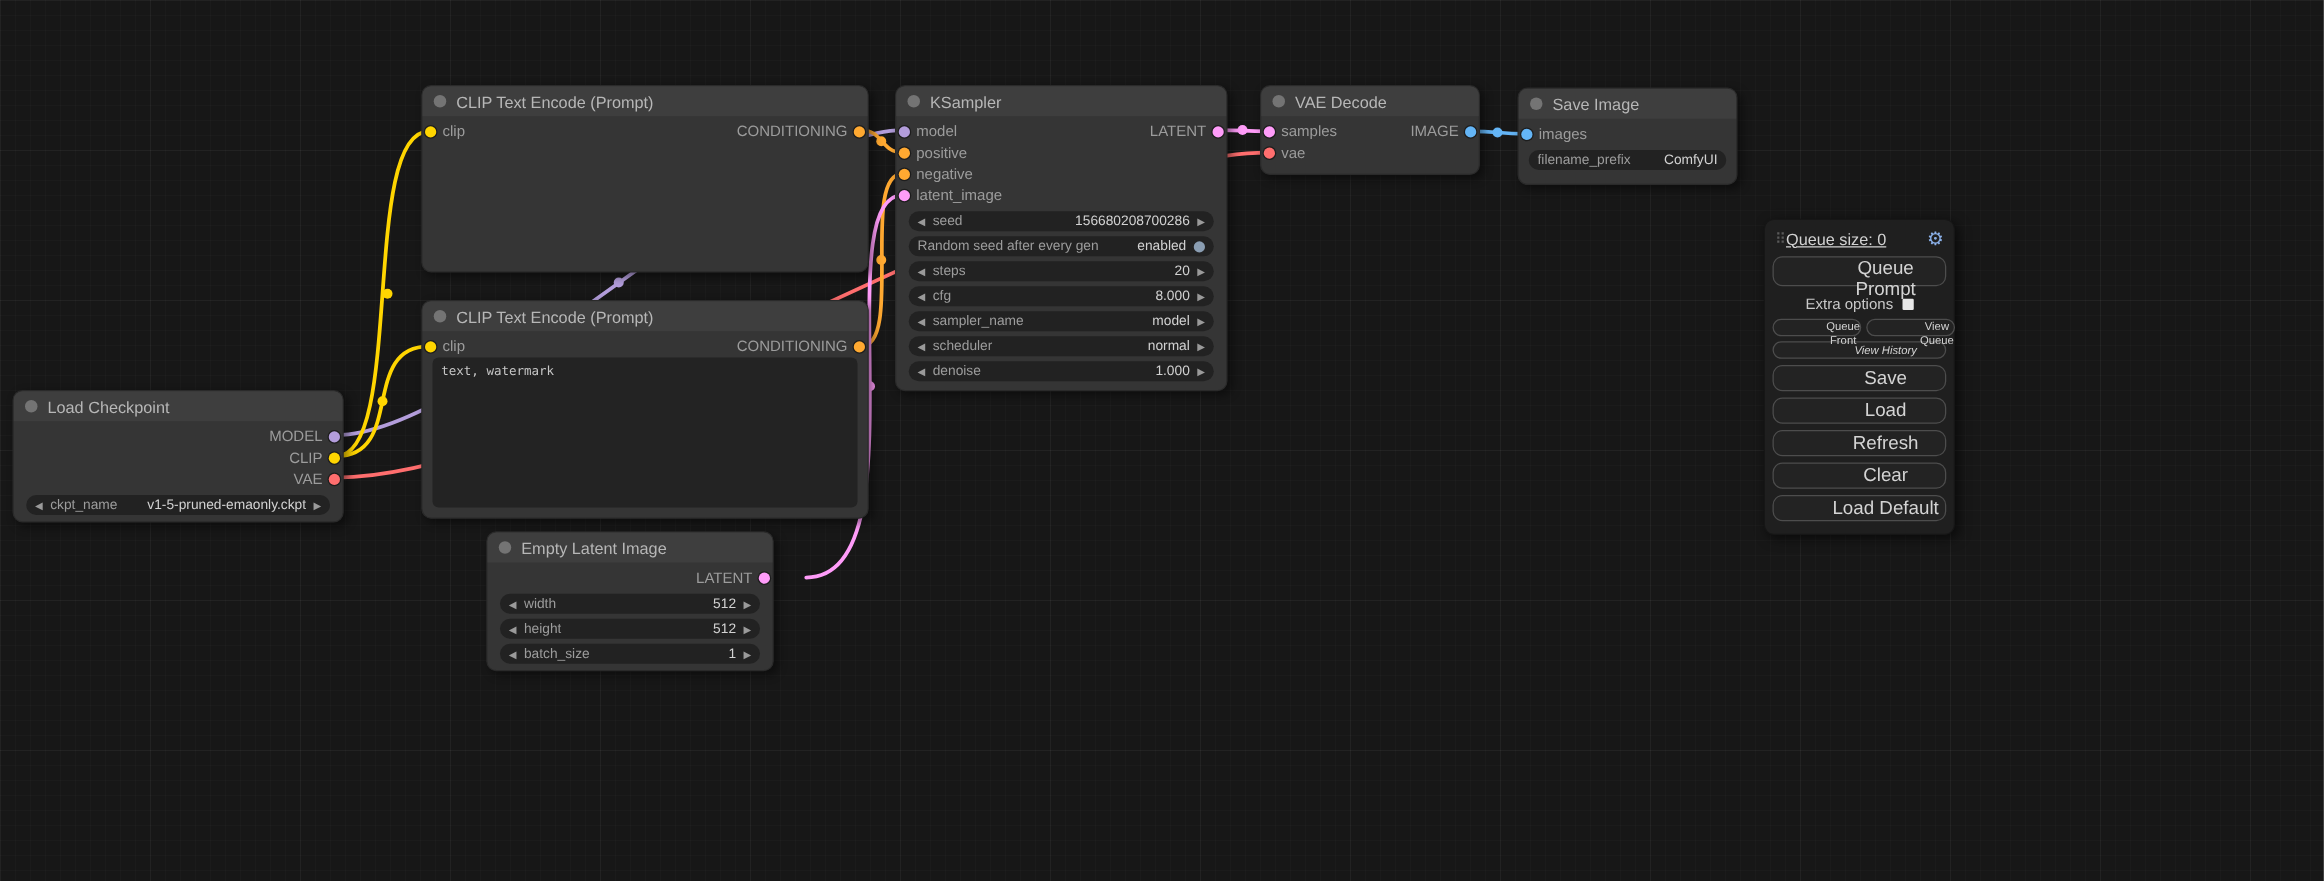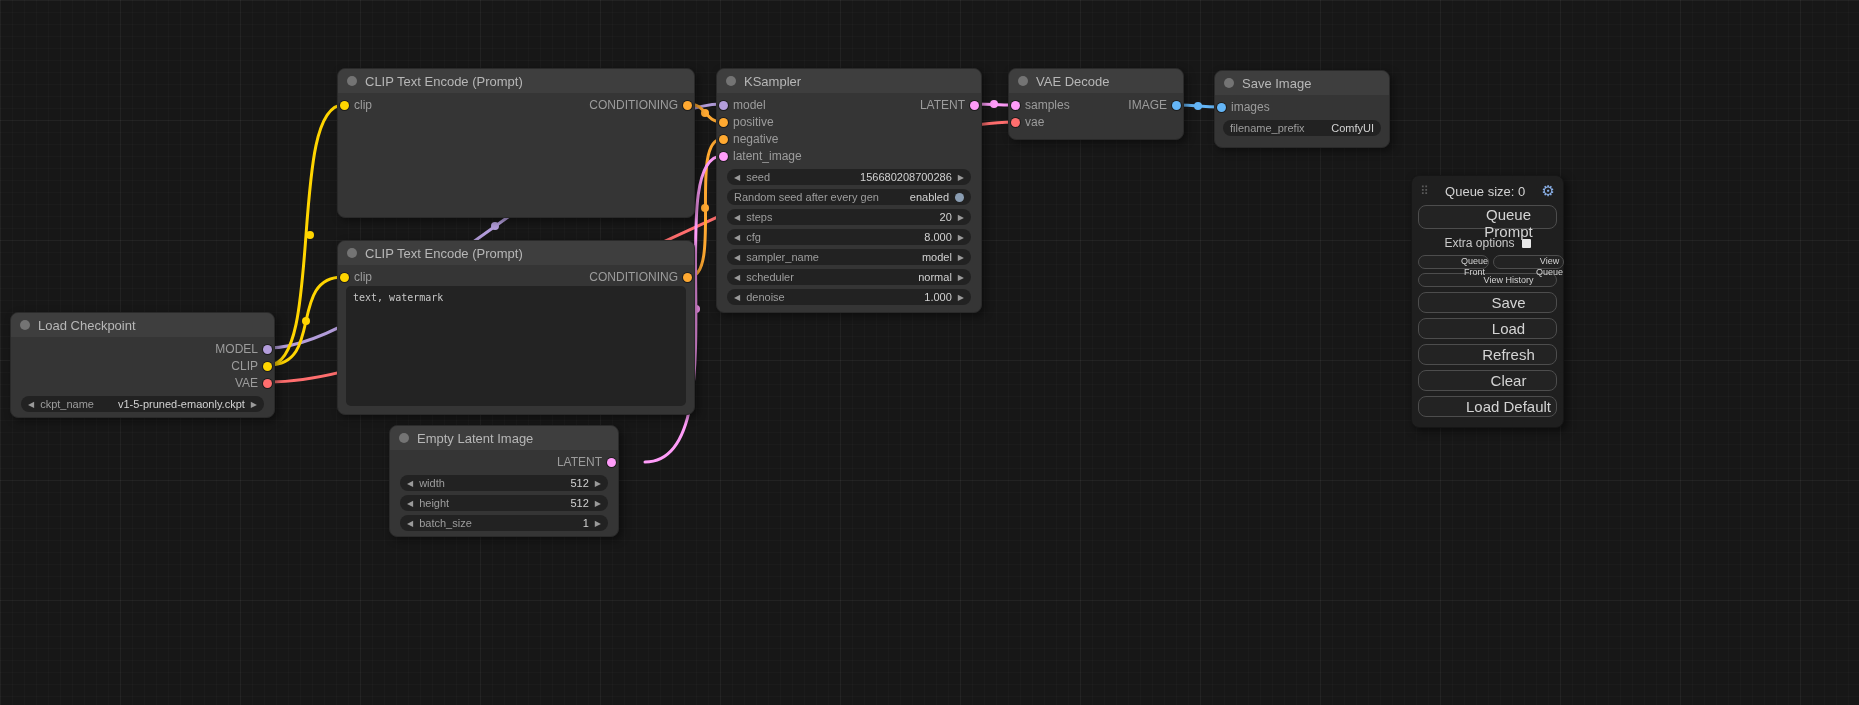--- a/index.html
+++ b/index.html
@@ -44,34 +44,34 @@
   .prompt-text { position:absolute; left:8px; right:8px; top:45px; bottom:8px;
                  background:#232323; border-radius:5px; padding:5px 7px;
                  font-family:"DejaVu Sans Mono",monospace; font-size:10px; line-height:14px;
                  color:#c6c6c6; white-space:pre-wrap; overflow:hidden; }
 
   .menu { position:absolute; left:1411px; top:175px; width:153px; z-index:3;
           background:#1f1f1f; border:1px solid #161616; border-radius:8px;
           padding:5px 6px 10px; box-shadow:3px 3px 9px rgba(0,0,0,.55); }
   .menu-header { display:flex; align-items:center; height:20px; padding:0 2px; }
   .drag { color:#5a5a5a; font-size:12px; font-family:"DejaVu Sans",sans-serif; cursor:grab; }
-  .qsize { flex:1; text-align:center; color:#d2d2d2; font-size:13px; }
+  .qsize { flex:1; color:#d2d2d2; font-size:13px;text-decoration:underline; }
   .gear { font-size:15px; font-family:"DejaVu Sans",sans-serif; cursor:pointer; }
 
   button.btn { display:block; width:100%; background:#232323; border:1px solid #4d4d4d;
                color:#d4d4d4; text-align:center; font-family:"Liberation Sans",sans-serif;
                cursor:pointer;padding-left:42px; }
   .btn-queue { height:24px; font-size:15px; border-radius:8px; margin-top:4px; }
   .extra { display:flex; justify-content:center; align-items:center; gap:7px;
            color:#c9c9c9; font-size:12px; margin:7px 0 5px; }
   .checkbox { width:9px; height:9px; background:#e8e8e8; border-radius:1px; cursor:pointer; }
   .btn-row { display:flex; gap:4px; }
   .btn-small { height:14px; font-size:9px; border-radius:7px; line-height:11px; padding:0; }
   .btn-history { width:74px; height:14px; font-size:9px; border-radius:7px; line-height:11px;
-                 padding:0; margin:4px auto 2px; }
+                 padding:0; margin:4px auto 2px;font-style:italic; }
   .btn-big { height:21px; font-size:15px; border-radius:8px; margin-top:5px; }
 </style>
 </head>
 <body>
 
 <div class="canvas">
 
   <svg class="links" width="1859" height="705">
     <path d="M269,348 C382,348 609,104 722,104" stroke="#B39DDB"></path>
     <path d="M269,365 C324,365 288,105 343,105" stroke="#FFD500"></path>

